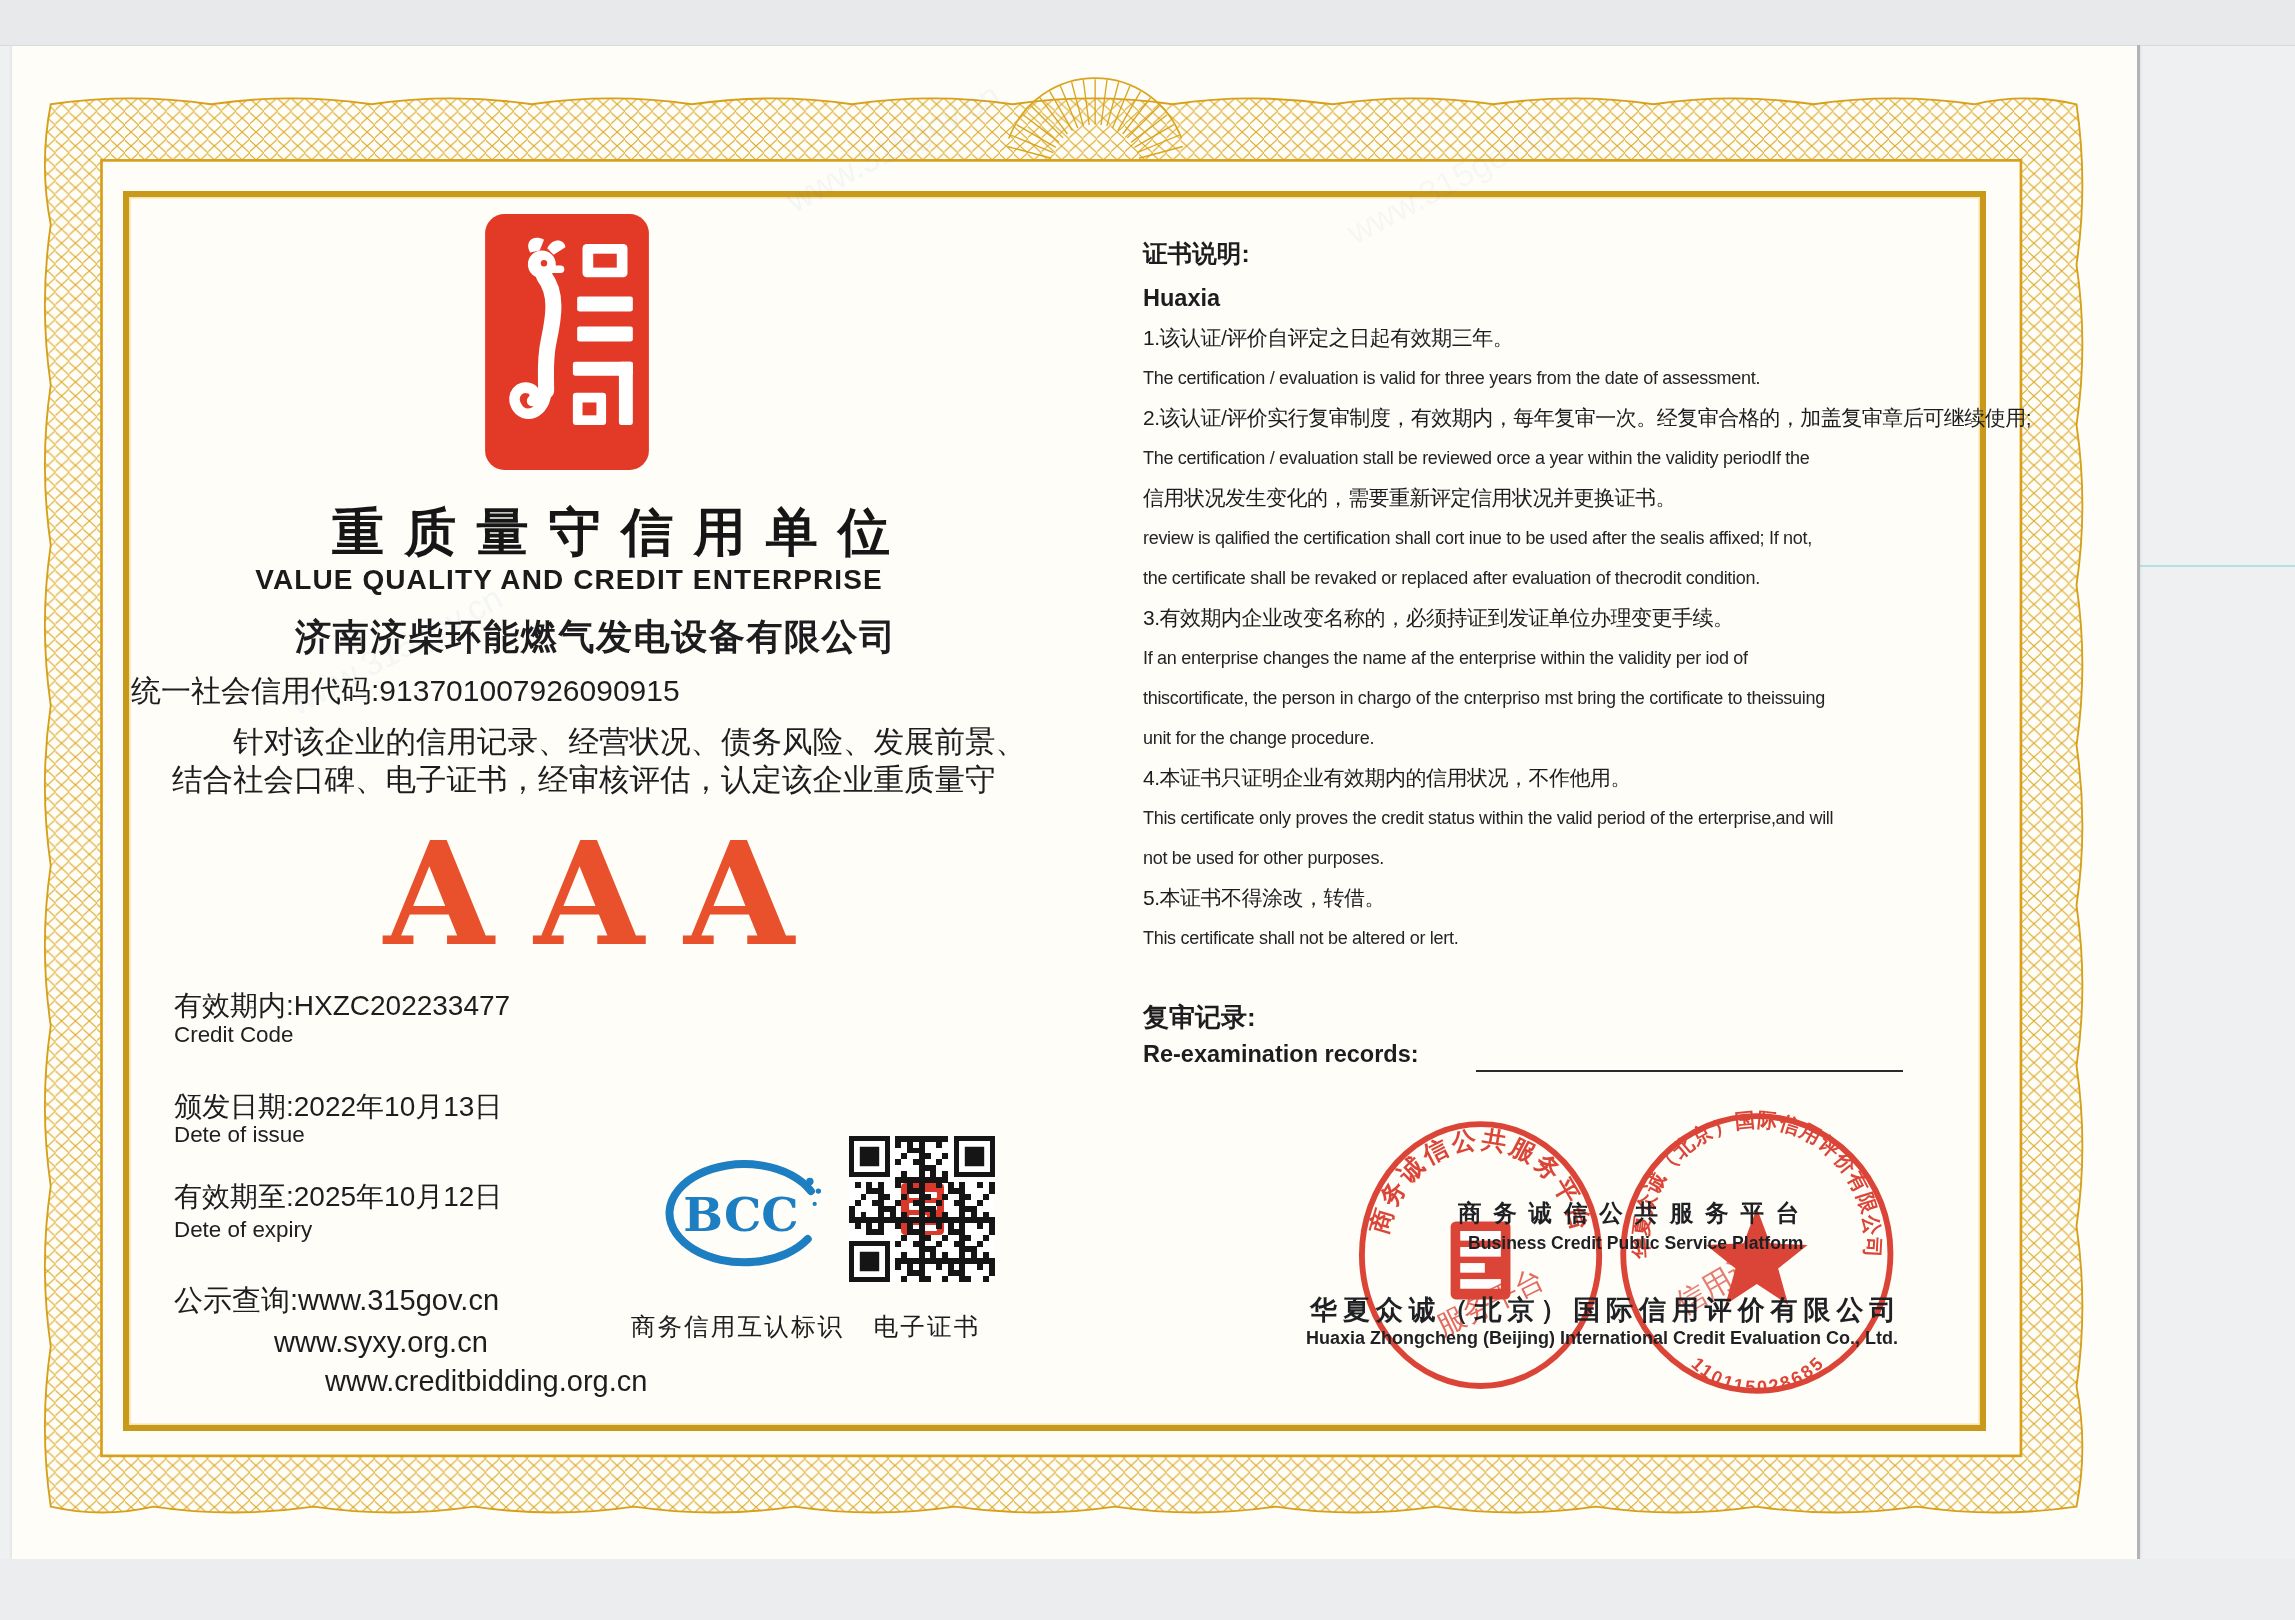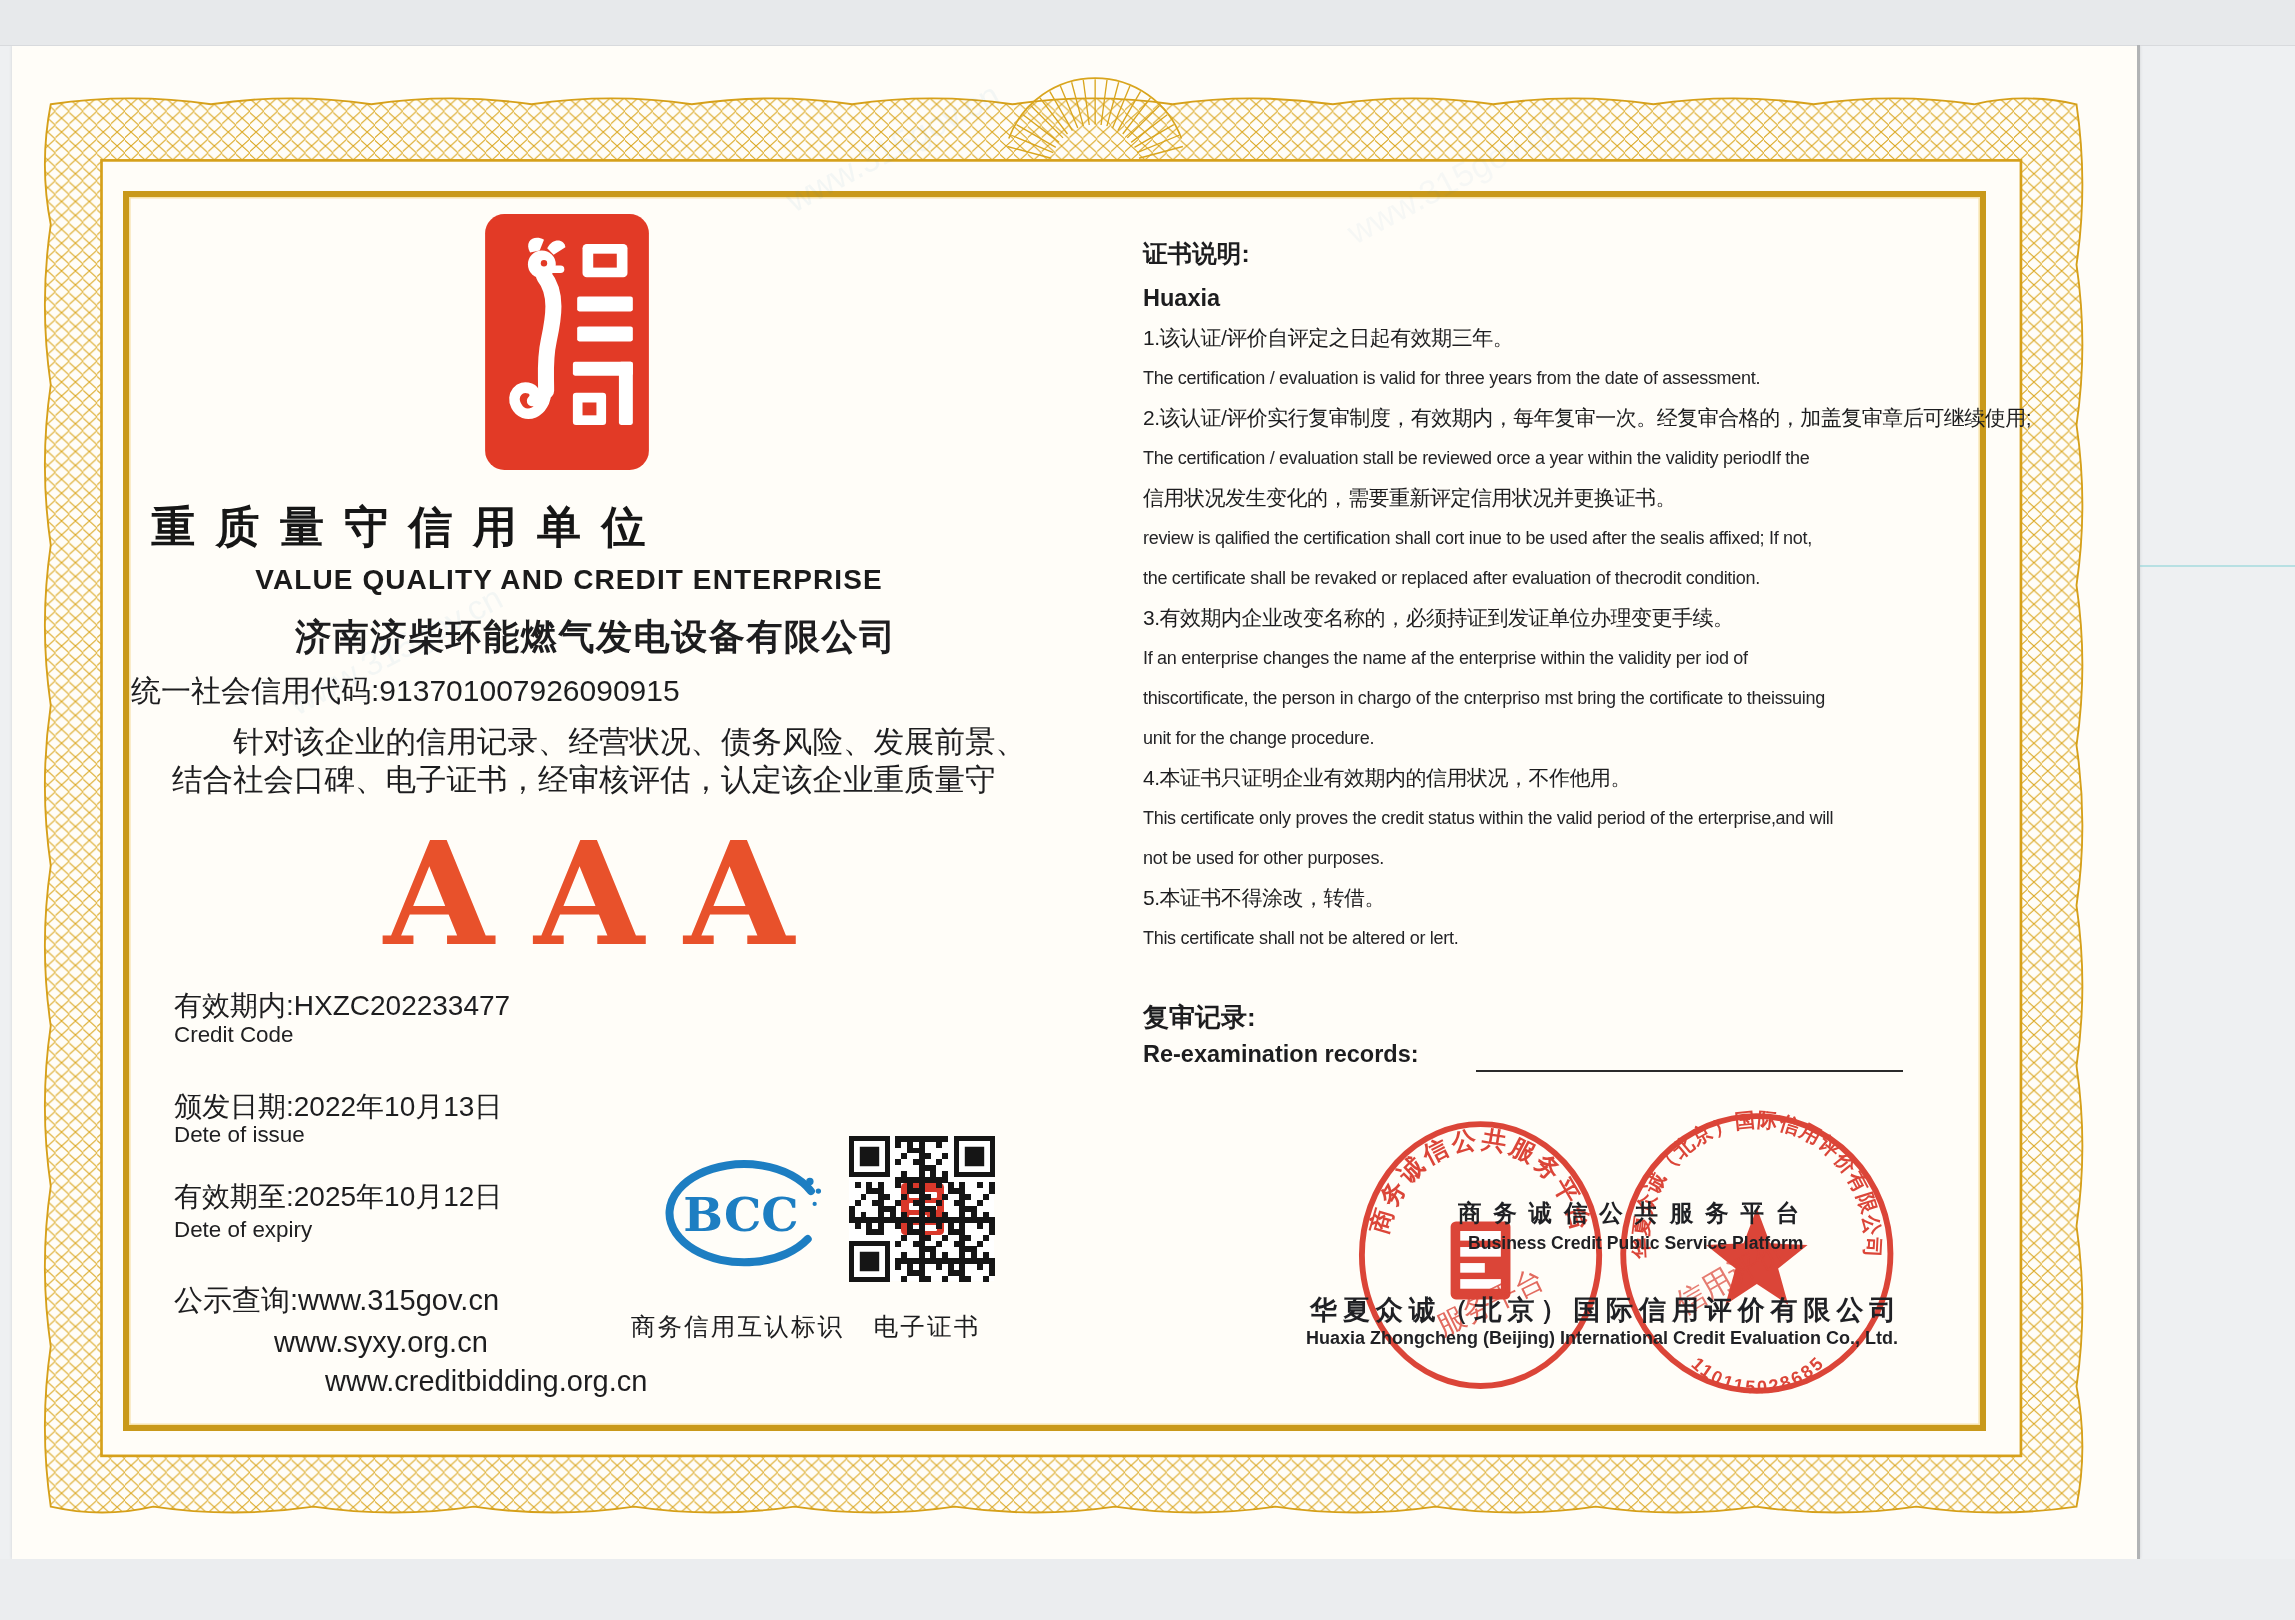--- a/index.html
+++ b/index.html
@@ -10,22 +10,22 @@
         box-shadow:0 0 3.2px rgba(0,0,0,.12);}
   .strip-top{position:absolute;left:0;top:0;width:2295px;height:45px;background:#e7e9eb;border-bottom:1.6px solid #d8dadd;}
   .strip-bottom{position:absolute;left:0;top:1559px;width:2295px;height:61px;background:#ebedef;}
   .seam{position:absolute;left:2137px;top:45px;width:2.7px;height:1514px;background:#b1b3b5;}
   .teal-line{position:absolute;left:2140px;top:565px;width:155px;height:1.6px;background:#7fd0d4;opacity:.5;}
   svg{position:absolute;overflow:visible;}
   #frame{left:0;top:0;}
   .thick-rect{position:absolute;left:123px;top:191px;width:1851px;height:1228px;
               border:6.4px solid #c9991b;box-shadow:inset 0 0 0 1.6px rgba(240,205,110,.55);}
   .wm{position:absolute;color:#2f7fb5;opacity:.05;font-size:34px;transform:rotate(-28deg);white-space:nowrap;}
-  .title-cn{position:absolute;left:131px;top:498px;width:876px;
-            font-size:44px;font-weight:bold;letter-spacing:20.3px;text-indent:20.3px;color:#161616;}
+  .title-cn{position:absolute;left:131px;top:498px;width:876px;text-align:center;
+            font-size:52px;font-weight:bold;letter-spacing:20.3px;text-indent:20.3px;color:#161616;padding-left:42px;}
   .title-en{position:absolute;left:131px;top:564px;width:876px;text-align:center;
             font-size:28px;font-weight:600;letter-spacing:1.1px;color:#1b1b1b;}
   .company{position:absolute;left:131px;top:613px;width:930px;text-align:center;
            font-size:36px;font-weight:bold;letter-spacing:1.6px;}
   .uscc{position:absolute;left:131px;top:671px;width:967px;text-align:left;font-size:30px;}
   .para{position:absolute;left:172px;top:722px;width:866px;font-size:30.5px;line-height:38px;}
   .para .p1{padding-left:61px;}
   .rating{position:absolute;left:131px;top:827px;width:876px;text-align:center;
           font-family:"DejaVu Serif",serif;font-weight:bold;font-size:142px;line-height:134px;
           letter-spacing:40px;padding-left:40px;color:#e8512b;}

